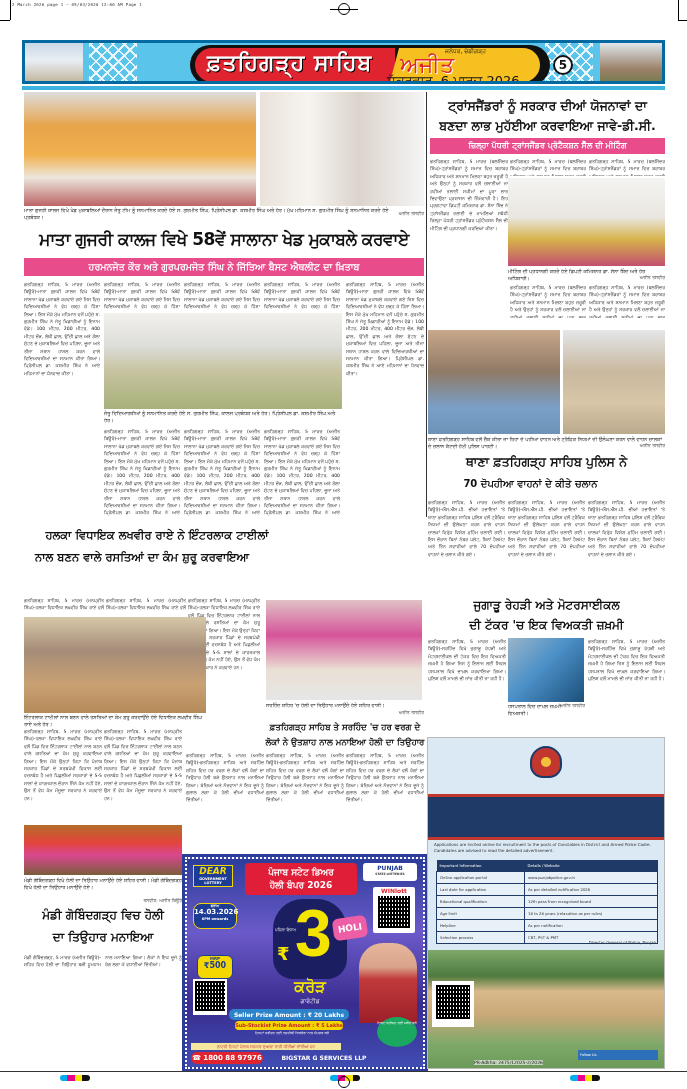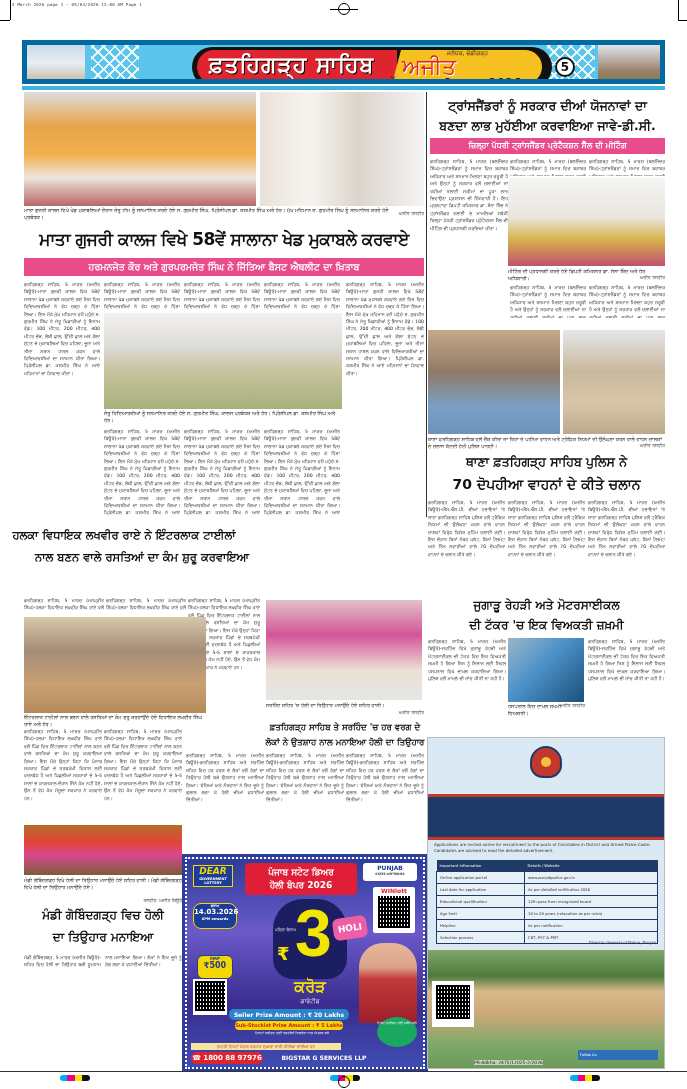--- a/index.html
+++ b/index.html
@@ -3,21 +3,21 @@
 <meta charset="utf-8">
 <style>
   *{box-sizing:border-box;margin:0;padding:0}
   body{width:687px;height:1089px;background:#fff;position:relative;overflow:hidden;font-family:"DejaVu Sans",sans-serif;color:#111}
   .abs{position:absolute}
   .slug{top:2px;left:12px;font-size:4px;color:#333;font-family:"DejaVu Sans Mono",monospace;letter-spacing:.3px}
   .cropmark-v{width:1px;background:#000}
   .cropmark-h{height:1px;background:#000}
   .reg{width:12px;height:12px;border:1px solid #000;border-radius:50%}
   
-  .mast{left:22px;top:40px;width:643px;height:44px;background:#5bc4ea;border:5px solid #0369a1;overflow:hidden}
+  .mast{left:22px;top:40px;width:643px;height:44px;background:#5bc4ea;border:3px solid #0369a1;overflow:hidden}
   .mast .pat{position:absolute;top:0;height:44px;width:48px;background:repeating-linear-gradient(45deg,transparent 0 6px,#fff 6px 8px),repeating-linear-gradient(-45deg,transparent 0 6px,#fff 6px 8px);opacity:.85}
   .mast .photo-l{position:absolute;left:0;top:0;width:58px;height:44px;background:linear-gradient(180deg,#c9d9e6 0%,#e9eef3 40%,#b8a98a 100%)}
   .mast .photo-r{position:absolute;right:0;top:0;width:62px;height:44px;background:linear-gradient(180deg,#dfe6ea 0%,#9a8068 60%,#6b7a48 100%)}
   .pill{position:absolute;left:165px;top:2px;width:360px;height:40px;border-radius:20px;background:#111}
   .pill-red{position:absolute;left:170px;top:5px;width:200px;height:34px;background:#e0242f;border-radius:17px 0 0 17px}
   .pill-yel{position:absolute;left:365px;top:5px;width:150px;height:34px;background:#f6c021;border-radius:0 17px 17px 0;clip-path:polygon(6% 0,100% 0,100% 100%,0 100%)}
   .mast-title{position:absolute;left:182px;top:7px;font-size:22px;font-weight:bold;color:#fff;letter-spacing:1px;font-family:"DejaVu Sans",sans-serif;text-shadow:1px 1px 0 #000}
   .mast-paper{position:absolute;left:375px;top:9px;font-size:22px;font-weight:normal;color:#e0242f;text-shadow:1px 1px 0 #fff}
   .mast-city{position:absolute;left:420px;top:4px;font-size:6px;color:#111}
   .mast-date{position:absolute;left:362px;top:30px;font-size:13px;color:#111}
@@ -149,26 +149,26 @@
 <div class="abs cap" style="left:508px;top:268px;width:140px">ਮੀਟਿੰਗ ਦੀ ਪ੍ਰਧਾਨਗੀ ਕਰਦੇ ਹੋਏ ਡਿਪਟੀ ਕਮਿਸ਼ਨਰ ਡਾ. ਸੋਨਾ ਥਿੰਦ ਅਤੇ ਹੋਰ ਅਧਿਕਾਰੀ।</div>
 <div class="abs credit" style="left:625px;top:275px;width:40px">ਅਜੀਤ ਤਸਵੀਰ</div>
 <div class="abs body-text" style="left:510px;top:284px;width:76px;height:34px">ਫ਼ਤਹਿਗੜ੍ਹ ਸਾਹਿਬ, 5 ਮਾਰਚ (ਬਲਜਿੰਦਰ ਸਿੰਘ)-ਟ੍ਰਾਂਸਜੈਂਡਰਾਂ ਨੂੰ ਸਮਾਜ ਵਿਚ ਬਰਾਬਰ ਅਧਿਕਾਰ ਅਤੇ ਸਨਮਾਨ ਮਿਲਣਾ ਬਹੁਤ ਜ਼ਰੂਰੀ ਹੈ ਅਤੇ ਉਨ੍ਹਾਂ ਨੂੰ ਸਰਕਾਰ ਵਲੋਂ ਚਲਾਈਆਂ ਜਾ ਰਹੀਆਂ ਭਲਾਈ ਸਕੀਮਾਂ ਦਾ ਪੂਰਾ ਲਾਭ ਦਿਵਾਉਣਾ ਪ੍ਰਸ਼ਾਸਨ ਦੀ ਜ਼ਿੰਮੇਵਾਰੀ ਹੈ। ਇਹ ਪ੍ਰਗਟਾਵਾ ਡਿਪਟੀ ਕਮਿਸ਼ਨਰ ਡਾ. ਸੋਨਾ ਥਿੰਦ ਨੇ ਟ੍ਰਾਂਸਜੈਂਡਰ ਭਲਾਈ ਦੇ ਮਾਮਲਿਆਂ ਸਬੰਧੀ ਜ਼ਿਲ੍ਹਾ ਪੱਧਰੀ ਟ੍ਰਾਂਸਜੈਂਡਰ ਪ੍ਰੋਟੈਕਸ਼ਨ ਸੈੱਲ ਦੀ ਮੀਟਿੰਗ ਦੀ ਪ੍ਰਧਾਨਗੀ ਕਰਦਿਆਂ ਕੀਤਾ।</div>
 <div class="abs body-text" style="left:589px;top:284px;width:76px;height:34px">ਫ਼ਤਹਿਗੜ੍ਹ ਸਾਹਿਬ, 5 ਮਾਰਚ (ਬਲਜਿੰਦਰ ਸਿੰਘ)-ਟ੍ਰਾਂਸਜੈਂਡਰਾਂ ਨੂੰ ਸਮਾਜ ਵਿਚ ਬਰਾਬਰ ਅਧਿਕਾਰ ਅਤੇ ਸਨਮਾਨ ਮਿਲਣਾ ਬਹੁਤ ਜ਼ਰੂਰੀ ਹੈ ਅਤੇ ਉਨ੍ਹਾਂ ਨੂੰ ਸਰਕਾਰ ਵਲੋਂ ਚਲਾਈਆਂ ਜਾ ਰਹੀਆਂ ਭਲਾਈ ਸਕੀਮਾਂ ਦਾ ਪੂਰਾ ਲਾਭ ਦਿਵਾਉਣਾ ਪ੍ਰਸ਼ਾਸਨ ਦੀ ਜ਼ਿੰਮੇਵਾਰੀ ਹੈ। ਇਹ ਪ੍ਰਗਟਾਵਾ ਡਿਪਟੀ ਕਮਿਸ਼ਨਰ ਡਾ. ਸੋਨਾ ਥਿੰਦ ਨੇ ਟ੍ਰਾਂਸਜੈਂਡਰ ਭਲਾਈ ਦੇ ਮਾਮਲਿਆਂ ਸਬੰਧੀ ਜ਼ਿਲ੍ਹਾ ਪੱਧਰੀ ਟ੍ਰਾਂਸਜੈਂਡਰ ਪ੍ਰੋਟੈਕਸ਼ਨ ਸੈੱਲ ਦੀ ਮੀਟਿੰਗ ਦੀ ਪ੍ਰਧਾਨਗੀ ਕਰਦਿਆਂ ਕੀਤਾ।</div>
 
 <div class="abs img ph-police1" style="left:428px;top:330px;width:132px;height:104px"></div>
 <div class="abs img ph-police2" style="left:563px;top:330px;width:102px;height:104px"></div>
 <div class="abs cap" style="left:428px;top:436px;width:237px">ਥਾਣਾ ਫ਼ਤਹਿਗੜ੍ਹ ਸਾਹਿਬ ਵਲੋਂ ਚੈੱਕ ਕੀਤਾ ਜਾ ਰਿਹਾ ਦੋ ਪਹੀਆ ਵਾਹਨ ਅਤੇ ਟ੍ਰੈਫ਼ਿਕ ਨਿਯਮਾਂ ਦੀ ਉਲੰਘਣਾ ਕਰਨ ਵਾਲੇ ਵਾਹਨ ਚਾਲਕਾਂ ਦੇ ਚਲਾਨ ਕੱਟਦੀ ਹੋਈ ਪੁਲਿਸ ਪਾਰਟੀ।</div>
 <div class="abs credit" style="left:625px;top:443px;width:40px">ਅਜੀਤ ਤਸਵੀਰ</div>
 <div class="abs headline" style="left:428px;top:452px;width:237px;font-size:12.5px;line-height:20px">ਥਾਣਾ ਫ਼ਤਹਿਗੜ੍ਹ ਸਾਹਿਬ ਪੁਲਿਸ ਨੇ</div>
-<div class="abs headline" style="left:428px;top:474px;width:237px;font-size:14px;line-height:20px">70 ਦੋਪਹੀਆ ਵਾਹਨਾਂ ਦੇ ਕੀਤੇ ਚਲਾਨ</div>
+<div class="abs headline" style="left:412px;top:474px;width:237px;font-size:10px;line-height:20px">70 ਦੋਪਹੀਆ ਵਾਹਨਾਂ ਦੇ ਕੀਤੇ ਚਲਾਨ</div>
 <div class="abs body-text" style="left:428px;top:499px;width:77px;height:90px">ਫ਼ਤਹਿਗੜ੍ਹ ਸਾਹਿਬ, 5 ਮਾਰਚ (ਅਜੀਤ ਬਿਊਰੋ)-ਐੱਸ.ਐੱਸ.ਪੀ. ਦੀਆਂ ਹਦਾਇਤਾਂ 'ਤੇ ਥਾਣਾ ਫ਼ਤਹਿਗੜ੍ਹ ਸਾਹਿਬ ਪੁਲਿਸ ਵਲੋਂ ਟ੍ਰੈਫ਼ਿਕ ਨਿਯਮਾਂ ਦੀ ਉਲੰਘਣਾ ਕਰਨ ਵਾਲੇ ਵਾਹਨ ਚਾਲਕਾਂ ਵਿਰੁੱਧ ਵਿਸ਼ੇਸ਼ ਮੁਹਿੰਮ ਚਲਾਈ ਗਈ। ਇਸ ਦੌਰਾਨ ਬਿਨਾਂ ਨੰਬਰ ਪਲੇਟ, ਬਿਨਾਂ ਹੈਲਮੇਟ ਅਤੇ ਤਿੰਨ ਸਵਾਰੀਆਂ ਵਾਲੇ 70 ਦੋਪਹੀਆ ਵਾਹਨਾਂ ਦੇ ਚਲਾਨ ਕੀਤੇ ਗਏ।</div>
 <div class="abs body-text" style="left:508px;top:499px;width:77px;height:90px">ਫ਼ਤਹਿਗੜ੍ਹ ਸਾਹਿਬ, 5 ਮਾਰਚ (ਅਜੀਤ ਬਿਊਰੋ)-ਐੱਸ.ਐੱਸ.ਪੀ. ਦੀਆਂ ਹਦਾਇਤਾਂ 'ਤੇ ਥਾਣਾ ਫ਼ਤਹਿਗੜ੍ਹ ਸਾਹਿਬ ਪੁਲਿਸ ਵਲੋਂ ਟ੍ਰੈਫ਼ਿਕ ਨਿਯਮਾਂ ਦੀ ਉਲੰਘਣਾ ਕਰਨ ਵਾਲੇ ਵਾਹਨ ਚਾਲਕਾਂ ਵਿਰੁੱਧ ਵਿਸ਼ੇਸ਼ ਮੁਹਿੰਮ ਚਲਾਈ ਗਈ। ਇਸ ਦੌਰਾਨ ਬਿਨਾਂ ਨੰਬਰ ਪਲੇਟ, ਬਿਨਾਂ ਹੈਲਮੇਟ ਅਤੇ ਤਿੰਨ ਸਵਾਰੀਆਂ ਵਾਲੇ 70 ਦੋਪਹੀਆ ਵਾਹਨਾਂ ਦੇ ਚਲਾਨ ਕੀਤੇ ਗਏ।</div>
 <div class="abs body-text" style="left:588px;top:499px;width:77px;height:90px">ਫ਼ਤਹਿਗੜ੍ਹ ਸਾਹਿਬ, 5 ਮਾਰਚ (ਅਜੀਤ ਬਿਊਰੋ)-ਐੱਸ.ਐੱਸ.ਪੀ. ਦੀਆਂ ਹਦਾਇਤਾਂ 'ਤੇ ਥਾਣਾ ਫ਼ਤਹਿਗੜ੍ਹ ਸਾਹਿਬ ਪੁਲਿਸ ਵਲੋਂ ਟ੍ਰੈਫ਼ਿਕ ਨਿਯਮਾਂ ਦੀ ਉਲੰਘਣਾ ਕਰਨ ਵਾਲੇ ਵਾਹਨ ਚਾਲਕਾਂ ਵਿਰੁੱਧ ਵਿਸ਼ੇਸ਼ ਮੁਹਿੰਮ ਚਲਾਈ ਗਈ। ਇਸ ਦੌਰਾਨ ਬਿਨਾਂ ਨੰਬਰ ਪਲੇਟ, ਬਿਨਾਂ ਹੈਲਮੇਟ ਅਤੇ ਤਿੰਨ ਸਵਾਰੀਆਂ ਵਾਲੇ 70 ਦੋਪਹੀਆ ਵਾਹਨਾਂ ਦੇ ਚਲਾਨ ਕੀਤੇ ਗਏ।</div>
 
-<div class="abs headline" style="left:4px;top:526px;width:240px;font-size:11.5px;line-height:19px">ਹਲਕਾ ਵਿਧਾਇਕ ਲਖਵੀਰ ਰਾਏ ਨੇ ਇੰਟਰਲਾਕ ਟਾਈਲਾਂ</div>
+<div class="abs headline" style="left:37px;top:526px;width:240px;font-size:11.5px;line-height:19px">ਹਲਕਾ ਵਿਧਾਇਕ ਲਖਵੀਰ ਰਾਏ ਨੇ ਇੰਟਰਲਾਕ ਟਾਈਲਾਂ</div>
 <div class="abs headline" style="left:22px;top:548px;width:240px;font-size:11.5px;line-height:19px">ਨਾਲ ਬਣਨ ਵਾਲੇ ਰਸਤਿਆਂ ਦਾ ਕੰਮ ਸ਼ੁਰੂ ਕਰਵਾਇਆ</div>
 <div class="abs body-text" style="left:24px;top:597px;width:80px;height:16px">ਫ਼ਤਹਿਗੜ੍ਹ ਸਾਹਿਬ, 5 ਮਾਰਚ (ਮਨਪ੍ਰੀਤ ਸਿੰਘ)-ਹਲਕਾ ਵਿਧਾਇਕ ਲਖਵੀਰ ਸਿੰਘ ਰਾਏ ਵਲੋਂ ਪਿੰਡ ਵਿਚ ਇੰਟਰਲਾਕ ਟਾਈਲਾਂ ਨਾਲ ਬਣਨ ਵਾਲੇ ਰਸਤਿਆਂ ਦਾ ਕੰਮ ਸ਼ੁਰੂ ਕਰਵਾਇਆ ਗਿਆ। ਇਸ ਮੌਕੇ ਉਨ੍ਹਾਂ ਕਿਹਾ ਕਿ ਪੰਜਾਬ ਸਰਕਾਰ ਪਿੰਡਾਂ ਦੇ ਸਰਬਪੱਖੀ ਵਿਕਾਸ ਲਈ ਵਚਨਬੱਧ ਹੈ ਅਤੇ ਪਿਛਲੀਆਂ ਸਰਕਾਰਾਂ ਦੇ 5-5 ਸਾਲਾਂ ਦੇ ਕਾਰਜਕਾਲ ਦੌਰਾਨ ਜਿੰਨੇ ਕੰਮ ਨਹੀਂ ਹੋਏ, ਉਸ ਤੋਂ ਵੱਧ ਕੰਮ ਮੌਜੂਦਾ ਸਰਕਾਰ ਨੇ ਕਰਵਾਏ ਹਨ।</div>
 <div class="abs body-text" style="left:106px;top:597px;width:80px;height:16px">ਫ਼ਤਹਿਗੜ੍ਹ ਸਾਹਿਬ, 5 ਮਾਰਚ (ਮਨਪ੍ਰੀਤ ਸਿੰਘ)-ਹਲਕਾ ਵਿਧਾਇਕ ਲਖਵੀਰ ਸਿੰਘ ਰਾਏ ਵਲੋਂ ਪਿੰਡ ਵਿਚ ਇੰਟਰਲਾਕ ਟਾਈਲਾਂ ਨਾਲ ਬਣਨ ਵਾਲੇ ਰਸਤਿਆਂ ਦਾ ਕੰਮ ਸ਼ੁਰੂ ਕਰਵਾਇਆ ਗਿਆ। ਇਸ ਮੌਕੇ ਉਨ੍ਹਾਂ ਕਿਹਾ ਕਿ ਪੰਜਾਬ ਸਰਕਾਰ ਪਿੰਡਾਂ ਦੇ ਸਰਬਪੱਖੀ ਵਿਕਾਸ ਲਈ ਵਚਨਬੱਧ ਹੈ ਅਤੇ ਪਿਛਲੀਆਂ ਸਰਕਾਰਾਂ ਦੇ 5-5 ਸਾਲਾਂ ਦੇ ਕਾਰਜਕਾਲ ਦੌਰਾਨ ਜਿੰਨੇ ਕੰਮ ਨਹੀਂ ਹੋਏ, ਉਸ ਤੋਂ ਵੱਧ ਕੰਮ ਮੌਜੂਦਾ ਸਰਕਾਰ ਨੇ ਕਰਵਾਏ ਹਨ।</div>
 <div class="abs body-text" style="left:188px;top:597px;width:72px;height:120px">ਫ਼ਤਹਿਗੜ੍ਹ ਸਾਹਿਬ, 5 ਮਾਰਚ (ਮਨਪ੍ਰੀਤ ਸਿੰਘ)-ਹਲਕਾ ਵਿਧਾਇਕ ਲਖਵੀਰ ਸਿੰਘ ਰਾਏ ਵਲੋਂ ਪਿੰਡ ਵਿਚ ਇੰਟਰਲਾਕ ਟਾਈਲਾਂ ਨਾਲ ਬਣਨ ਵਾਲੇ ਰਸਤਿਆਂ ਦਾ ਕੰਮ ਸ਼ੁਰੂ ਕਰਵਾਇਆ ਗਿਆ। ਇਸ ਮੌਕੇ ਉਨ੍ਹਾਂ ਕਿਹਾ ਕਿ ਪੰਜਾਬ ਸਰਕਾਰ ਪਿੰਡਾਂ ਦੇ ਸਰਬਪੱਖੀ ਵਿਕਾਸ ਲਈ ਵਚਨਬੱਧ ਹੈ ਅਤੇ ਪਿਛਲੀਆਂ ਸਰਕਾਰਾਂ ਦੇ 5-5 ਸਾਲਾਂ ਦੇ ਕਾਰਜਕਾਲ ਦੌਰਾਨ ਜਿੰਨੇ ਕੰਮ ਨਹੀਂ ਹੋਏ, ਉਸ ਤੋਂ ਵੱਧ ਕੰਮ ਮੌਜੂਦਾ ਸਰਕਾਰ ਨੇ ਕਰਵਾਏ ਹਨ।</div>
 <div class="abs img ph-crowd2" style="left:24px;top:617px;width:182px;height:96px"></div>
 <div class="abs cap" style="left:24px;top:714px;width:182px">ਇੰਟਰਲਾਕ ਟਾਈਲਾਂ ਨਾਲ ਬਣਨ ਵਾਲੇ ਰਸਤਿਆਂ ਦਾ ਕੰਮ ਸ਼ੁਰੂ ਕਰਵਾਉਂਦੇ ਹੋਏ ਵਿਧਾਇਕ ਲਖਵੀਰ ਸਿੰਘ ਰਾਏ ਅਤੇ ਹੋਰ।</div>
 
 <div class="abs img ph-holi" style="left:266px;top:600px;width:156px;height:100px"></div>
 <div class="abs cap" style="left:266px;top:702px;width:140px">ਸਰਹਿੰਦ ਸ਼ਹਿਰ 'ਚ ਹੋਲੀ ਦਾ ਤਿਉਹਾਰ ਮਨਾਉਂਦੇ ਹੋਏ ਸ਼ਹਿਰ ਵਾਸੀ।</div>
 <div class="abs credit" style="left:386px;top:710px;width:38px">ਅਜੀਤ ਤਸਵੀਰ</div>

